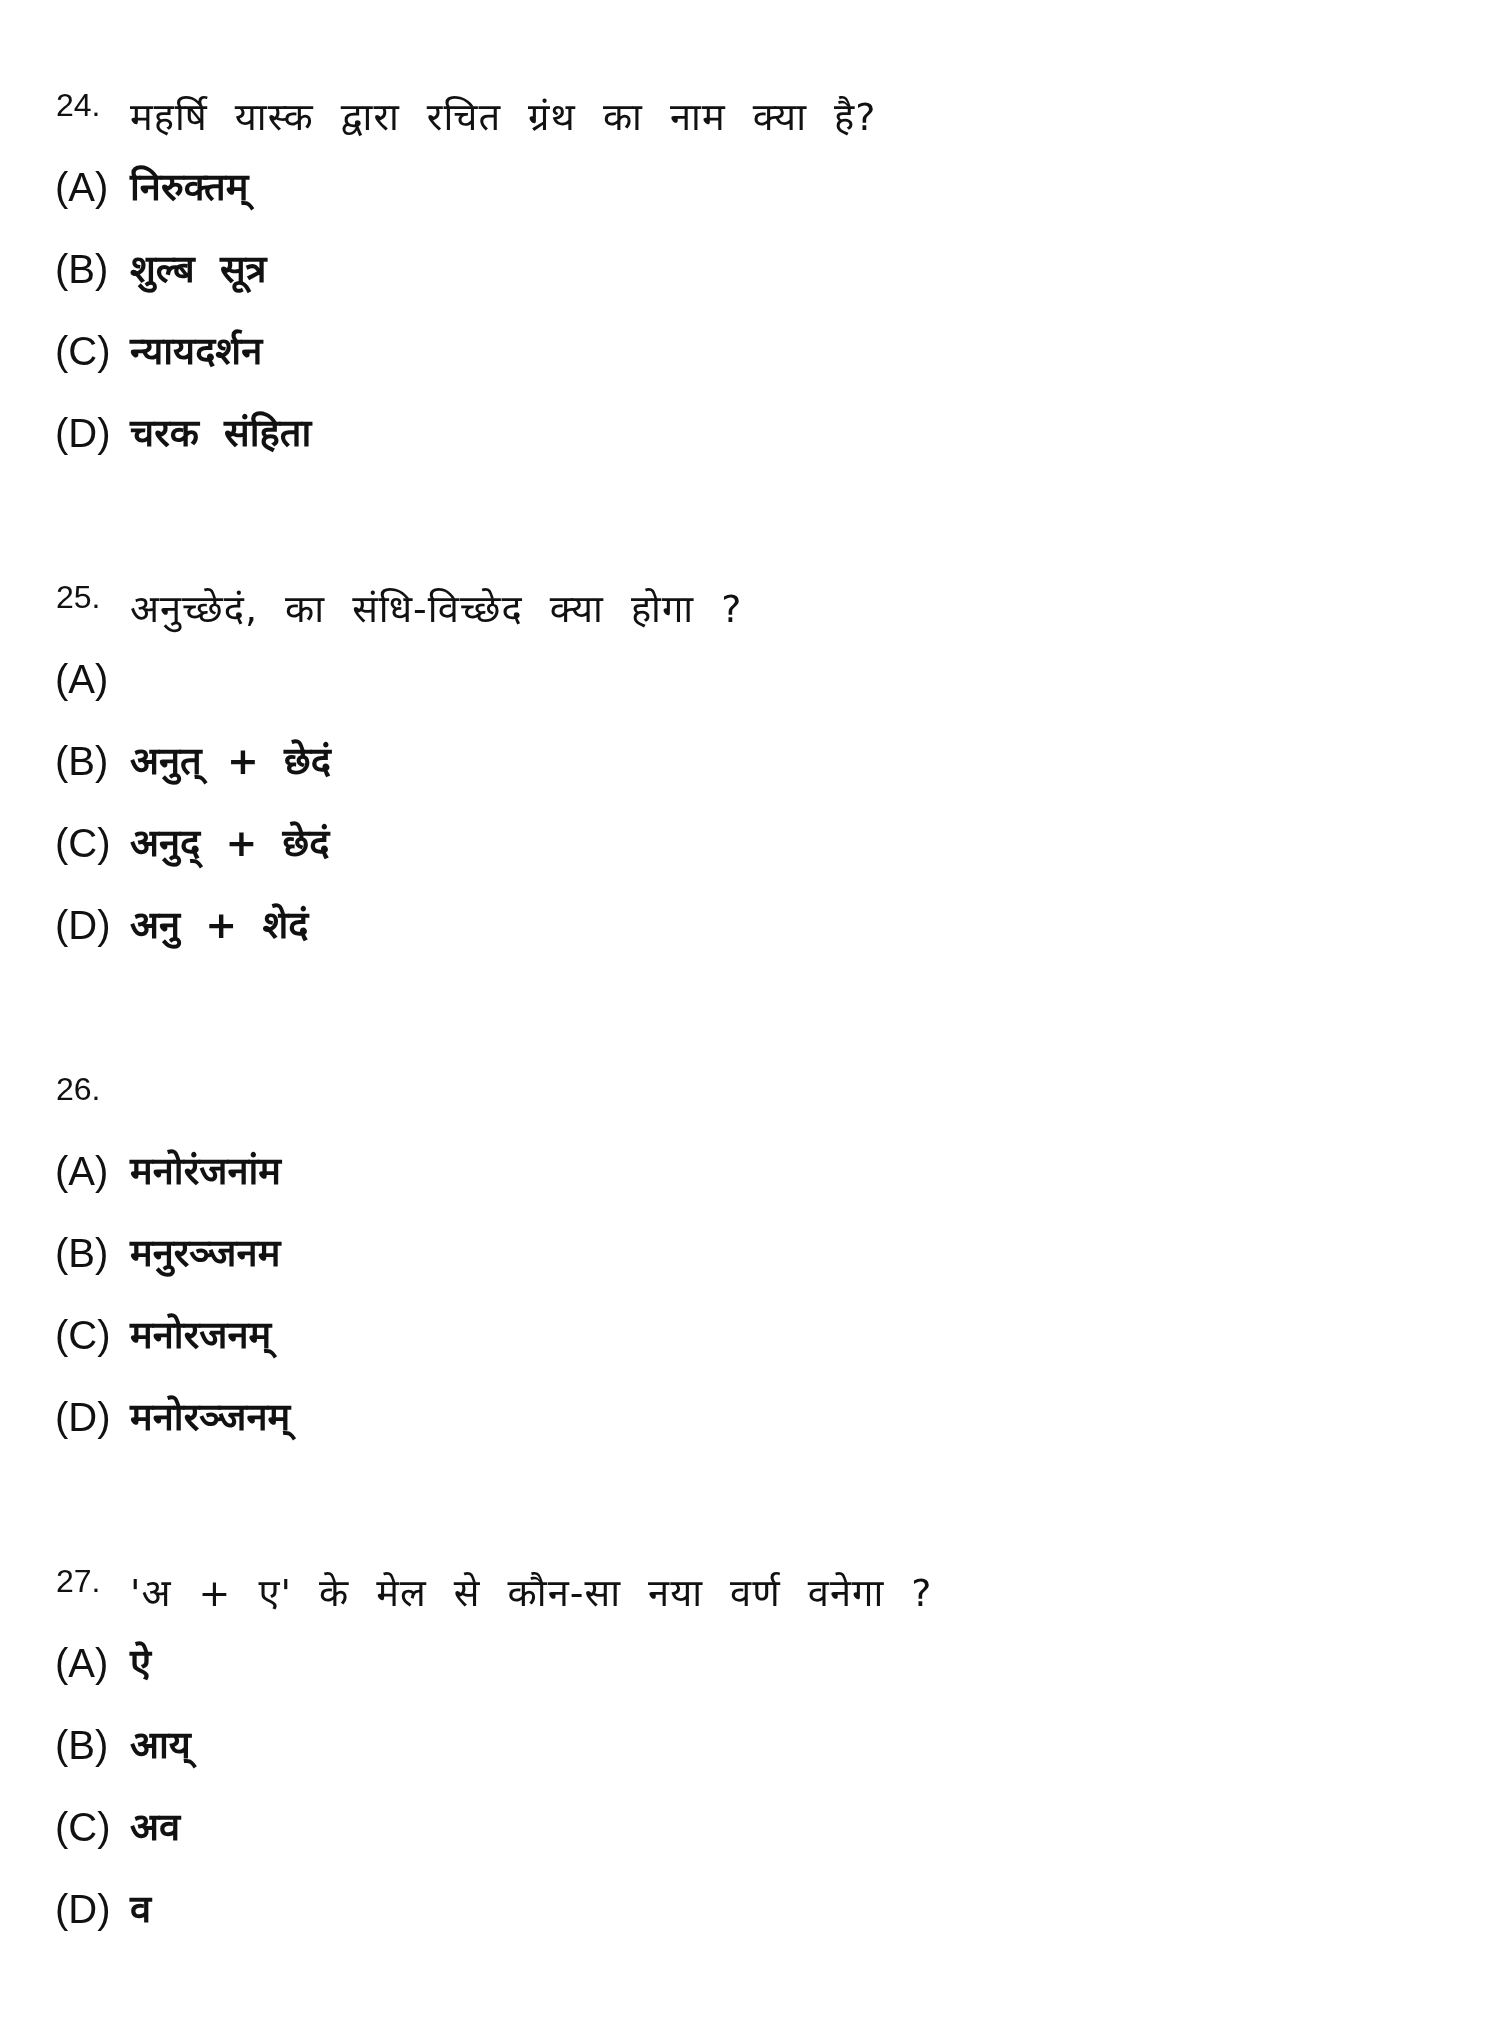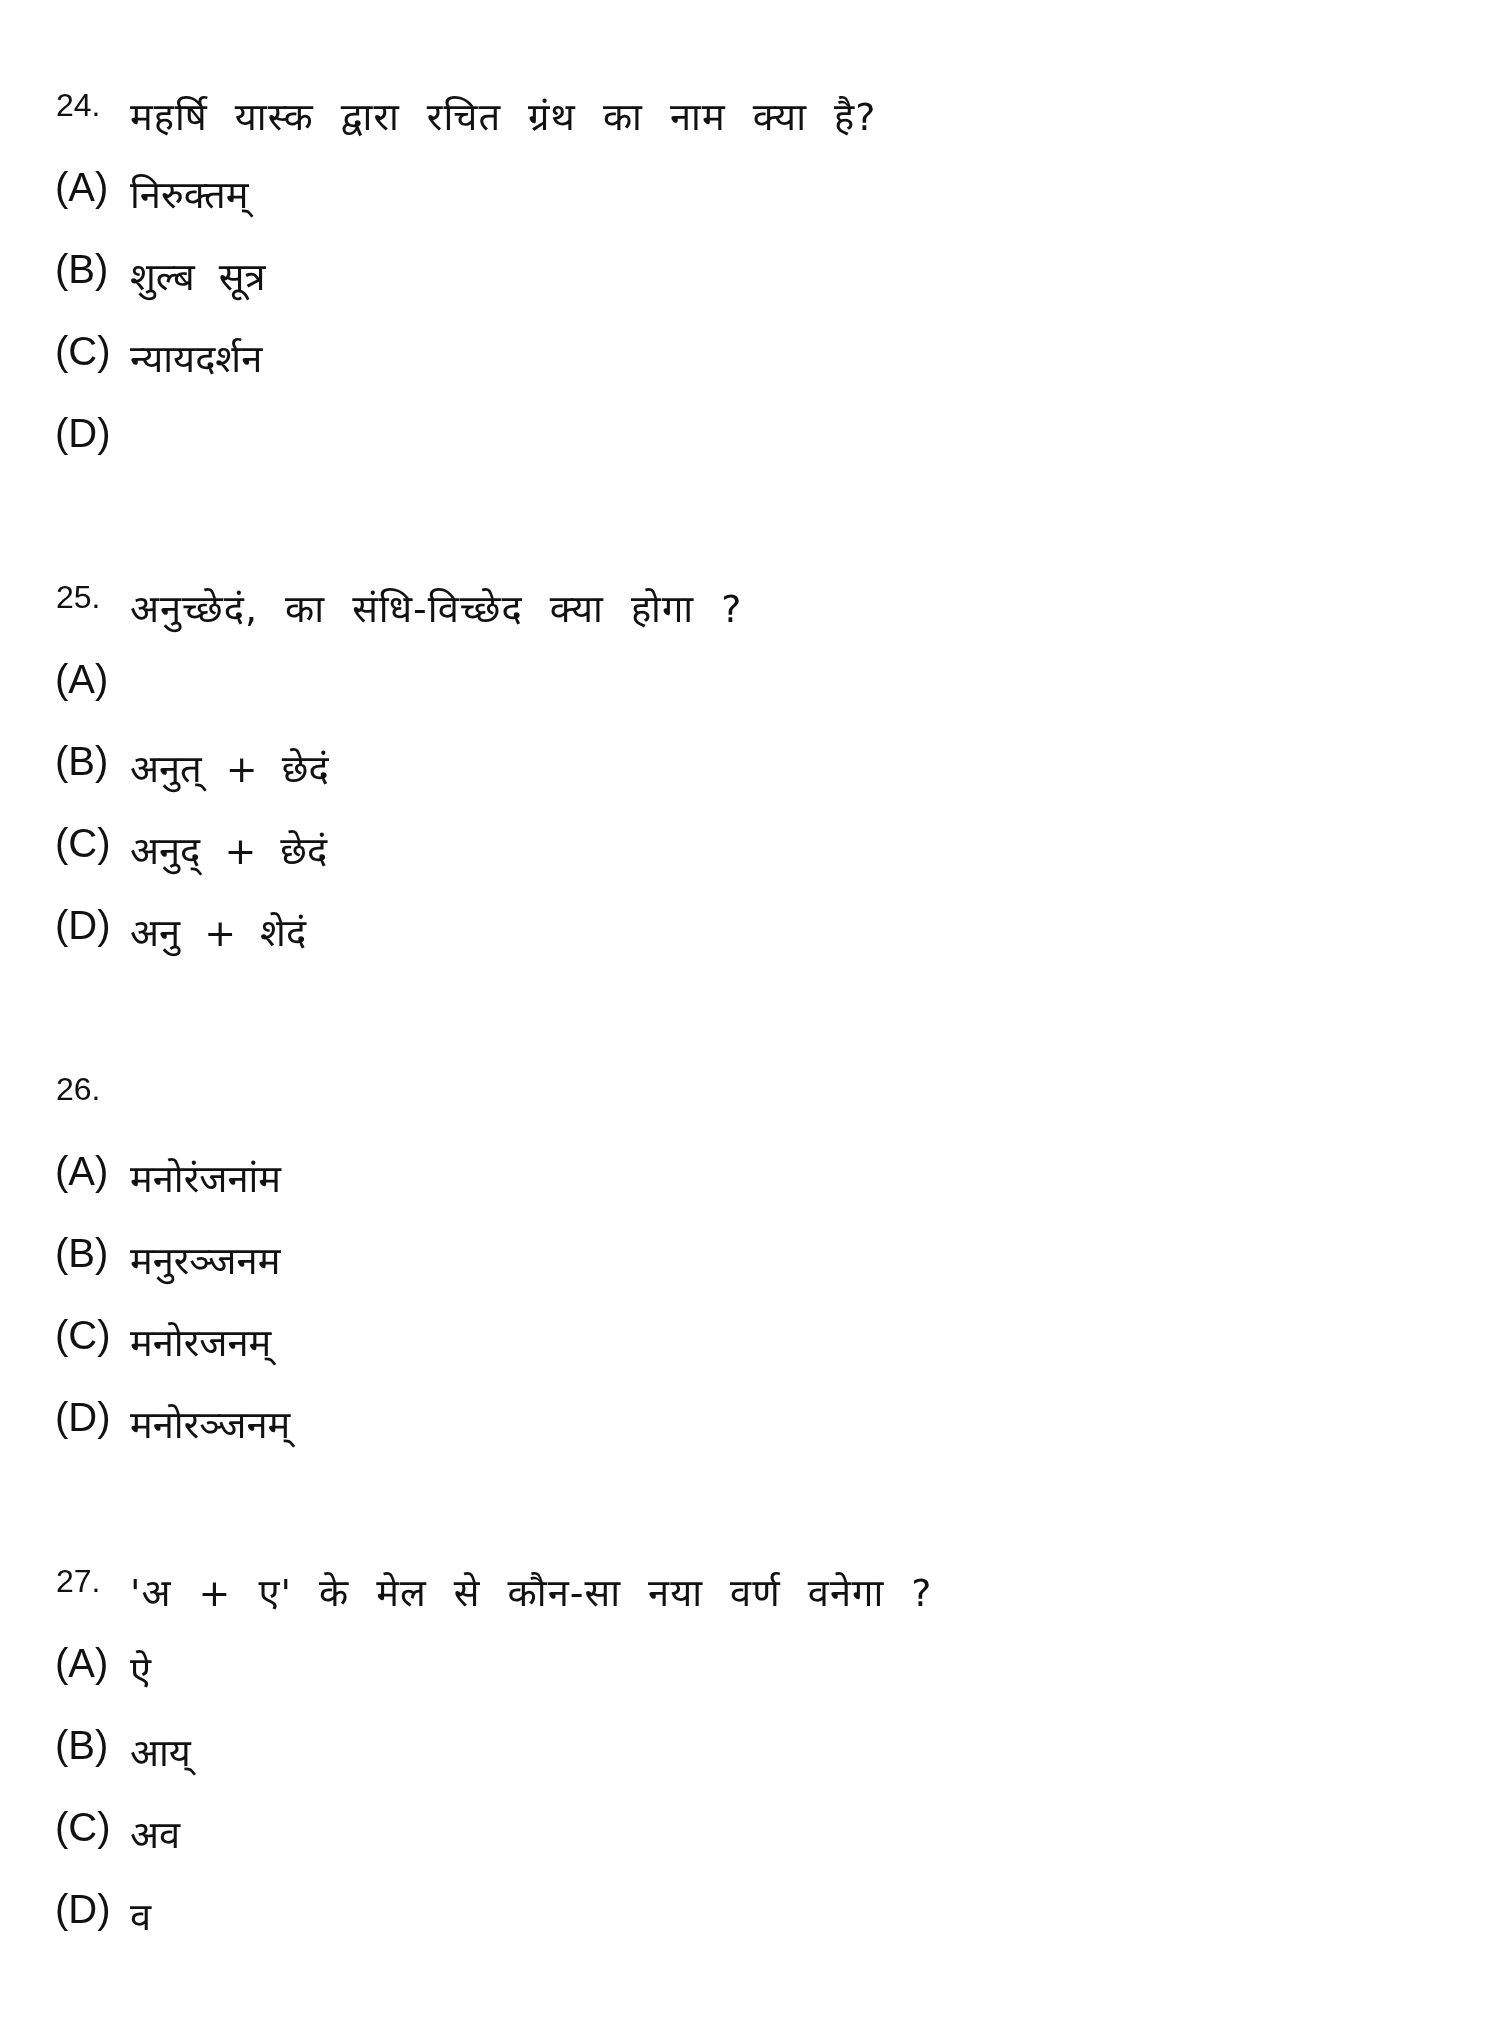--- a/index.html
+++ b/index.html
@@ -52,22 +52,23 @@
   .q-text {
     position: absolute;
     left: 130px;
     top: 12px;
     word-spacing: 14px;
     letter-spacing: 1px;
   }
   .opt-text {
     position: absolute;
     left: 130px;
-    top: 8px;
+    top: 0;
     word-spacing: 12px;
+    font-weight: bold;
   }
 </style>
 </head>
 <body>
 
 <div class="page">
 
   <div class="question-block">
     <div class="row">
       <span class="num">24.</span>
@@ -80,20 +81,21 @@
     <div class="row">
       <span class="label">(B)</span>
       <span class="opt-text">शुल्ब सूत्र</span>
     </div>
     <div class="row">
       <span class="label">(C)</span>
       <span class="opt-text">न्यायदर्शन</span>
     </div>
     <div class="row">
       <span class="label">(D)</span>
+      <span class="opt-text">चरक संहिता</span>
     </div>
   </div>
 
   <div class="question-block">
     <div class="row">
       <span class="num">25.</span>
       <span class="q-text">अनुच्छेदं, का संधि-विच्छेद क्या होगा ?</span>
     </div>
     <div class="row">
       <span class="label">(A)</span>

